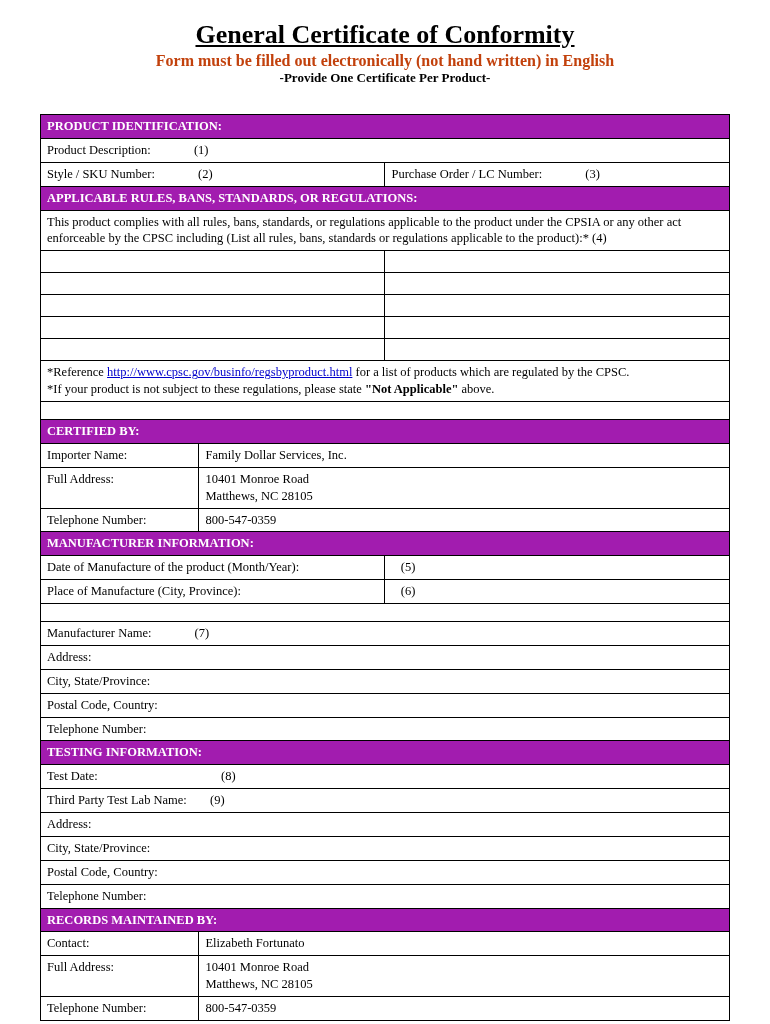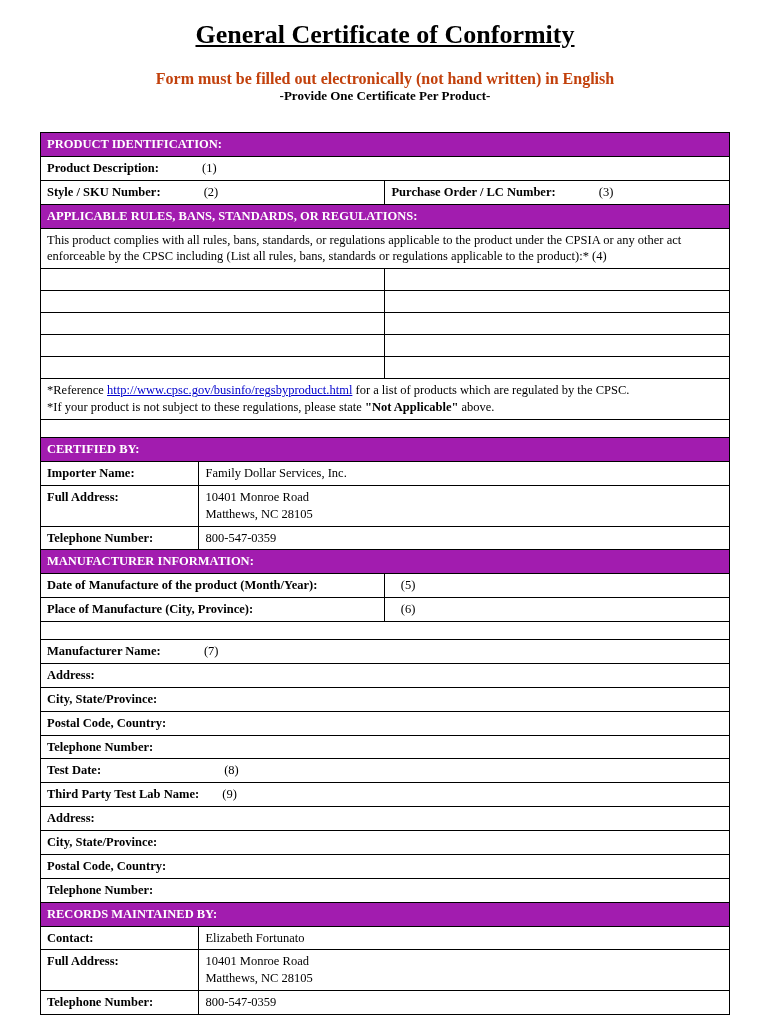--- a/index.html
+++ b/index.html
@@ -10,21 +10,21 @@
     margin: 0 auto;
     padding: 20px 40px 10px 40px;
     font-size: 12.5px;
     color: #000;
   }
   .title {
     text-align: center;
     font-size: 26px;
     font-weight: bold;
     text-decoration: underline;
-    margin-bottom: 20px;
+    margin-bottom: 2px;
   }
   .subtitle-red {
     text-align: center;
     color: #c2410c;
     font-weight: bold;
     font-size: 16px;
   }
   .subtitle-black {
     text-align: center;
     font-weight: bold;
@@ -43,21 +43,21 @@
     font-size: 12.5px;
     line-height: 1.35;
   }
   .section-header {
     background: #a21caf;
     color: #fff;
     font-weight: bold;
     font-size: 13px;
     padding: 3px 6px;
   }
-  .label { font-weight: bold; }
+  .label { font-weight: normal; }
   .empty-row td { height: 22px; }
   .ref-link { color: #0000cc; text-decoration: underline; }
   .bold { font-weight: bold; }
   .spacer-row td { height: 18px; border-left:1px solid #000; border-right:1px solid #000; border-top: none; border-bottom: 1px solid #000;}
   .two-col td { width:50%; }
   .field-num { display:inline-block; margin-left:40px; }
 </style>
 </head>
 <body>
 
@@ -174,20 +174,23 @@
         <td colspan="4"><span class="label">City, State/Province:</span></td>
       </tr>
   <tr>
         <td colspan="4"><span class="label">Postal Code, Country:</span></td>
       </tr>
   <tr>
         <td colspan="4"><span class="label">Telephone Number:</span></td>
       </tr>
 
   <tr>
+        <td colspan="4" class="section-header">TESTING INFORMATION:</td>
+      </tr>
+  <tr>
     <td colspan="4">
       <span class="label">Test Date:</span>
       <span class="field-num" style="margin-left:120px;">(8)</span>
     </td>
   </tr>
   <tr>
     <td colspan="4">
       <span class="label">Third Party Test Lab Name:</span>
       <span class="field-num" style="margin-left:20px;">(9)</span>
     </td>

